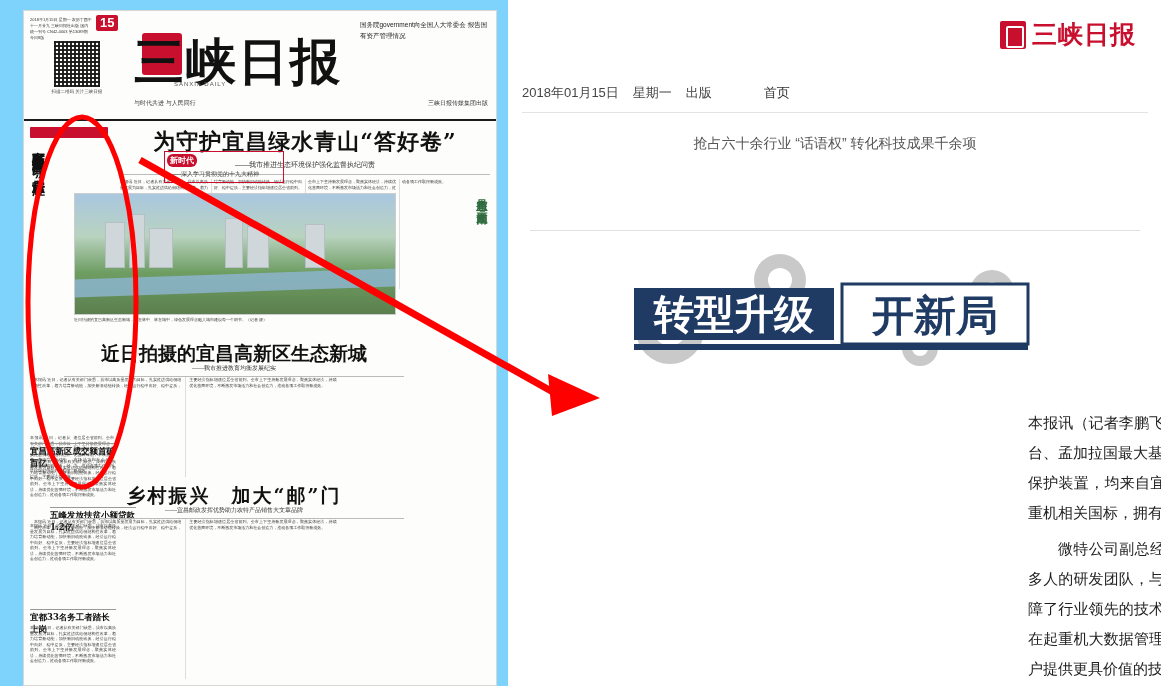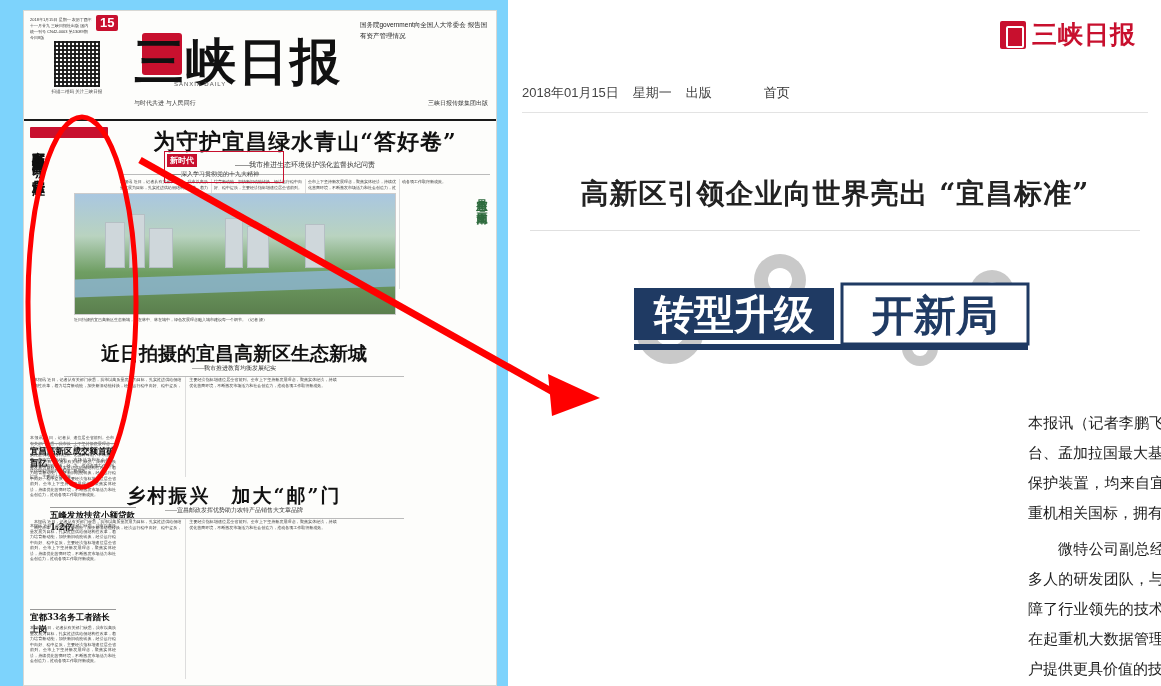--- a/index.html
+++ b/index.html
@@ -213,20 +213,21 @@
     box-sizing: border-box;
   }
   .np-newera .tag {
     position: absolute;
     left: 2px; top: 2px;
     background: #c8102e;
     color: #fff;
     font-size: 8px;
     font-weight: bold;
     padding: 1px 3px;
+    border-radius: 6px;
   }
   .np-newera .sub {
     position: absolute;
     left: 4px; bottom: 3px;
     font-size: 6px;
     color: #333;
   }
   .np-photo {
     position: absolute;
     left: 50px; top: 182px;
@@ -525,21 +526,21 @@
       <span class="txt">三峡日报</span>
     </div>
 
     <div id="meta-bar">
       <span>2018年01月15日</span>
       <span>星期一</span>
       <span>出版</span>
       <a class="home-link" href="#">首页</a>
     </div>
 
-    <div id="headline">高新区引领企业向世界亮出 “宜昌标准”</div>
+    <div id="kicker">抢占六十余行业 “话语权” 转化科技成果千余项</div>
     <div id="divider"></div>
 
     <div id="body-text">
       <p>本报讯（记者李鹏飞、黄余洋，通讯员陈晓君、袁达）风驰电掣的高铁、茫茫大海上的采油平台、孟加拉国最大基建项目“梦想之桥”……这一个个“巨无霸”项目建设过程中所用的起重机安全保护装置，均来自宜昌高新区微特电子设备有限责任公司。据悉，该公司已参加起草了4项起重机相关国标，拥有110余项自主知识产权，成为公司把握市场主动权的“重要砝码”。</p>
       <p class="indent">微特公司副总经理高钰敏告诉记者，企业每年拿出销售额的7%用于研发，建立了一支20多人的研发团队，与华中科技大学、武汉理工大学、中南勘测设计研究院等进行技术合作，保障了行业领先的技术实力，竞争能力进一步增强。未来，微特电子将瞄准起重机物联网领域，在起重机大数据管理、全寿命过程监测服务、智能化吊装生态系统方向迈出实质性步伐，为客户提供更具价值的技术和服务。</p>
     </div>
   </div>
 
   <svg id="banner-image" viewBox="0 0 420 120">
     <g fill="#c9c9c9">

